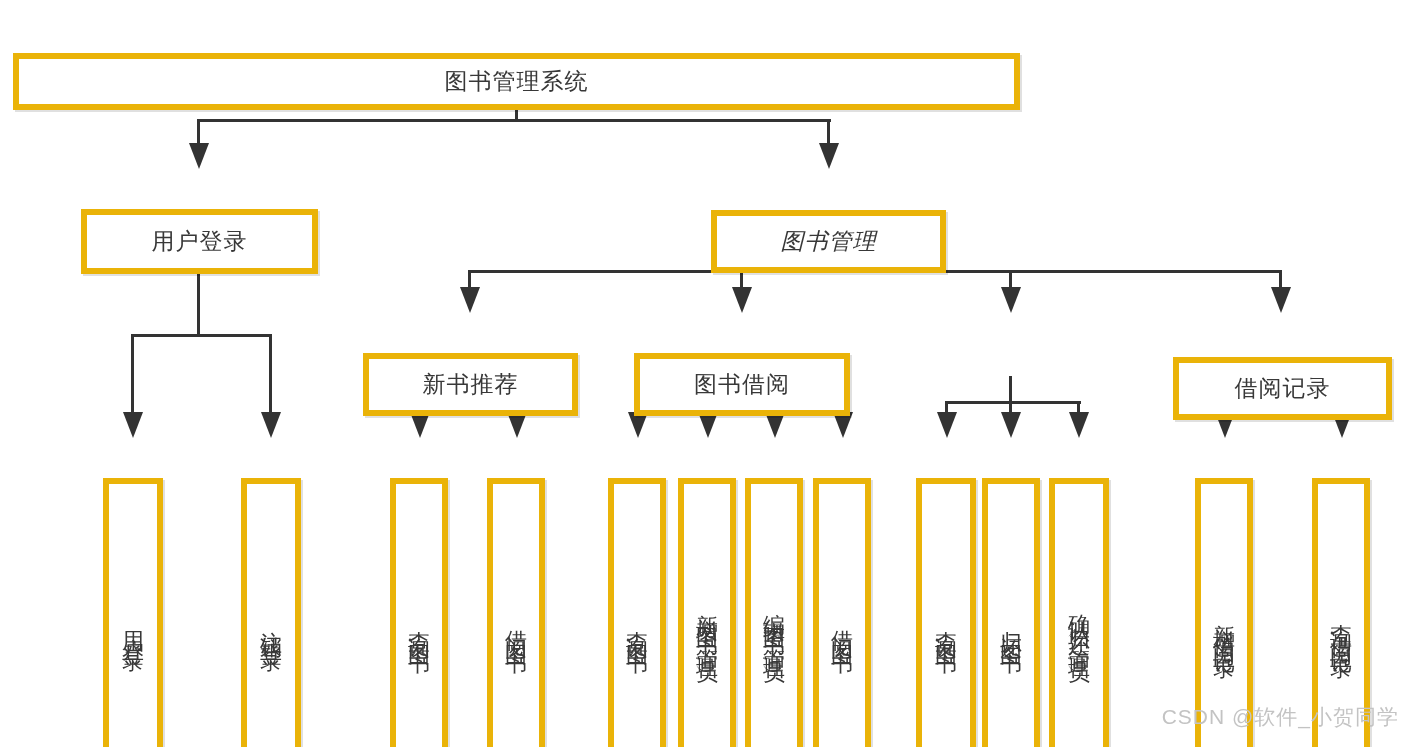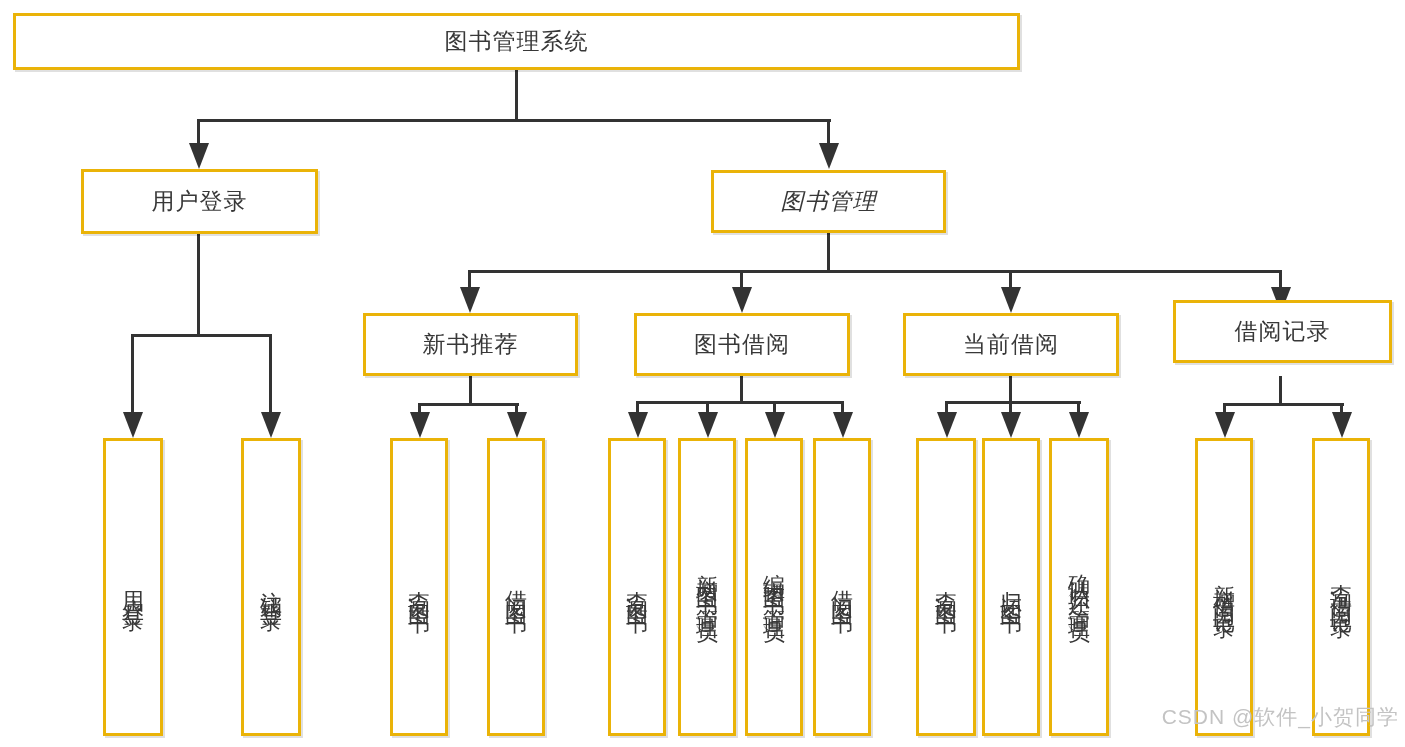--- a/index.html
+++ b/index.html
@@ -7,30 +7,31 @@
     position: relative;
     width: 1405px;
     height: 747px;
     background: #ffffff;
     overflow: hidden;
     font-family: "Liberation Sans", sans-serif;
   }
   .box {
     position: absolute;
     box-sizing: border-box;
-    border: 3px solid #eab308;
+    border: 6px solid #eab308;
     background: #ffffff;
     display: flex;
     align-items: center;
     justify-content: center;
     font-size: 23px;
     color: #383838;
     letter-spacing: 1px;
     box-shadow: 2px 2px 0 rgba(0,0,0,0.12);
     z-index: 2;
+    margin-top: 40px;
   }
   .vbox {
     font-size: 22px;
     letter-spacing: 7px;
     writing-mode: vertical-rl;
     text-orientation: mixed;
     line-height: 1;
   }
   .vline {
     position: absolute;
@@ -69,22 +70,21 @@
 
 <div class="canvas">
 
   <div class="box" style="left:13px; top:13px; width:1007px; height:57px;">图书管理系统</div>
 
   <div class="box" style="left:81px; top:169px; width:237px; height:65px;">用户登录</div>
   <div class="box" style="left:711px; top:170px; width:235px; height:63px;font-style:italic;">图书管理</div>
 
   <div class="box" style="left:634px; top:313px; width:216px; height:63px;">图书借阅</div>
   <div class="box" style="left:363px; top:313px; width:215px; height:63px;">新书推荐</div>
-  <div class="box" style="left:903px; top:313px; width:216px; height:63px;">当前借阅</div>
-  <div class="box" style="left:1173px; top:300px; width:219px; height:63px;text-align:right;">借阅记录</div>
+  <div class="box" style="left:1173px; top:317px; width:219px; height:63px;text-align:right;">借阅记录</div>
 
   <div class="box vbox" style="left:103px; top:438px; width:60px; height:298px;">用户登录</div>
   <div class="box vbox" style="left:241px; top:438px; width:60px; height:298px;">注销登录</div>
 
   <div class="box vbox" style="left:390px; top:438px; width:58px; height:298px;">查询图书</div>
   <div class="box vbox" style="left:487px; top:438px; width:58px; height:298px;">借阅图书</div>
 
   <div class="box vbox" style="left:608px; top:438px; width:58px; height:298px;">查询图书</div>
   <div class="box vbox" style="left:678px; top:438px; width:58px; height:298px;">新增图书（管理员）</div>
   <div class="box vbox" style="left:745px; top:438px; width:58px; height:298px;">编辑图书（管理员）</div>

